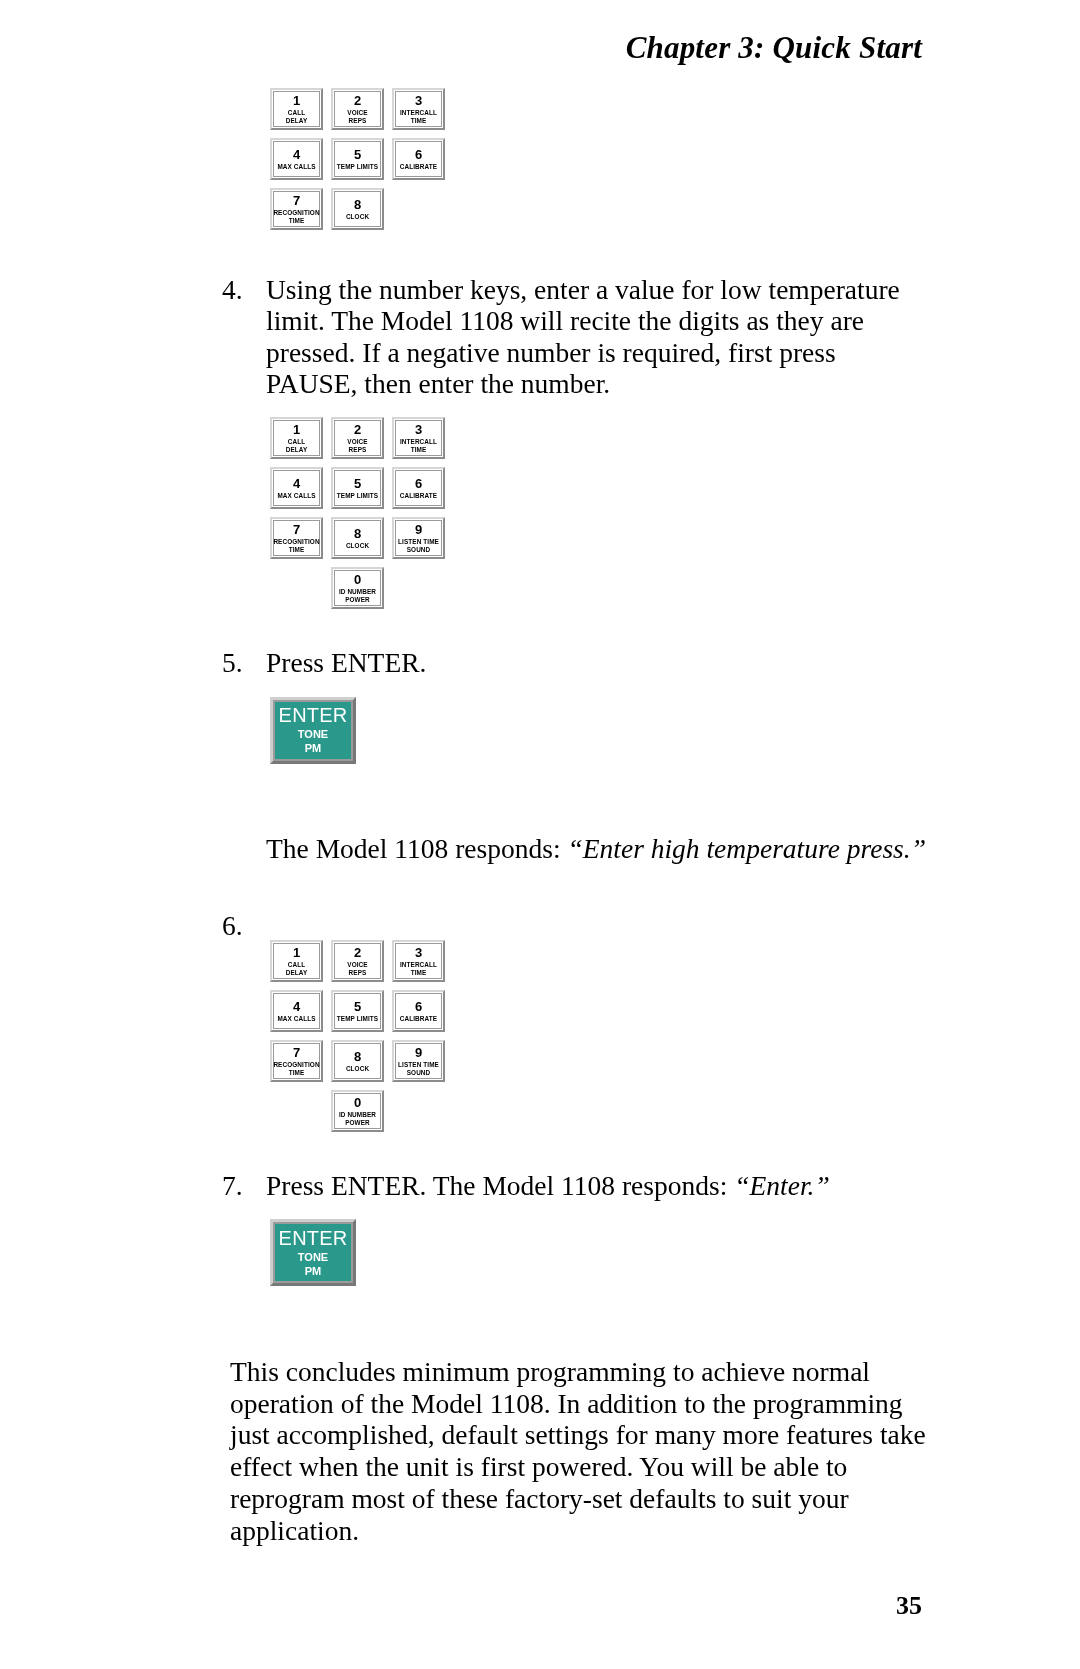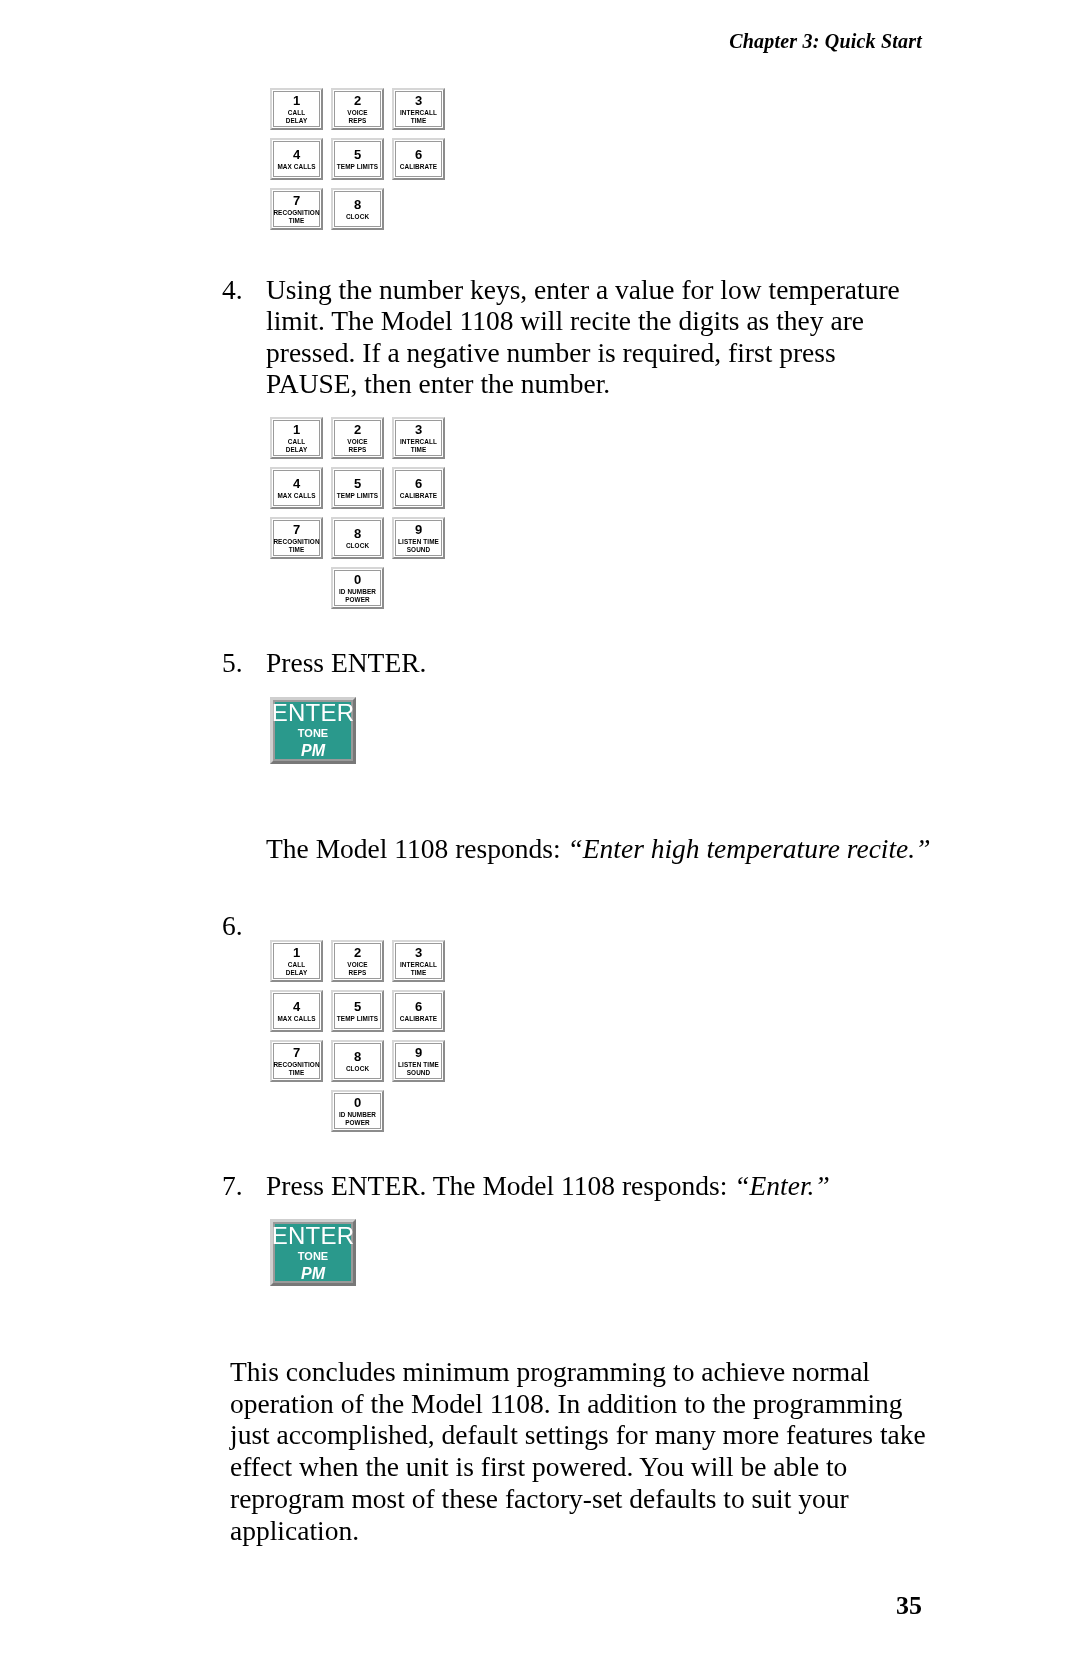--- a/index.html
+++ b/index.html
@@ -23,21 +23,21 @@
     padding: 0;
   }
 
   
   .running-head {
     position: absolute;
     top: 30px;
     right: 158px;
     font-weight: bold;
     font-style: italic;
-    font-size: 20px;
+    font-size: 31px;
     letter-spacing: 0.2px;
     white-space: nowrap;
   }
 
   
   .content {
     position: absolute;
     left: 0;
     top: 88px;
     width: 1080px;
@@ -157,36 +157,35 @@
     background: #2a998c;
     display: flex;
     flex-direction: column;
     align-items: center;
     justify-content: center;
     font-family: "Liberation Sans", "DejaVu Sans", sans-serif;
     color: #ffffff;
     line-height: 1;
   }
   .enter-main {
-    font-size: 24px;
+    font-size: 20px;
     letter-spacing: 0.2px;
     line-height: 1.05;
   }
   .enter-sub {
     font-size: 11px;
     font-weight: bold;
     line-height: 1.2;
     margin-top: 2px;
   }
   .enter-sub2 {
-    font-size: 16px;
+    font-size: 11px;
     font-weight: bold;
     line-height: 1.2;
     margin-top: 1px;
-    font-style: italic;
   }
 
   
   .page-number {
     position: absolute;
     bottom: 48px;
     right: 158px;
     font-weight: bold;
     font-size: 26px;
     text-align: right;
@@ -366,21 +365,21 @@
           <span class="enter-main">ENTER</span>
           <span class="enter-sub">TONE</span>
           <span class="enter-sub2">PM</span>
         </div>
       </div>
     </div>
 
     <div class="spacer-lg"></div>
 
     
-    <p class="indented"><span>The Model 1108 responds: </span><span class="ital">“Enter high temperature recite.”</span></p>
+    <p class="indented"><span>The Model 1108 responds: </span><span class="ital">“Enter high temperature press.”</span></p>
 
     <div class="spacer-sm"></div>
 
     
     <p class="numbered"><span class="num">6.</span></p>
 
     <div class="spacer-md"></div>
 
     
     <div class="keypad">

